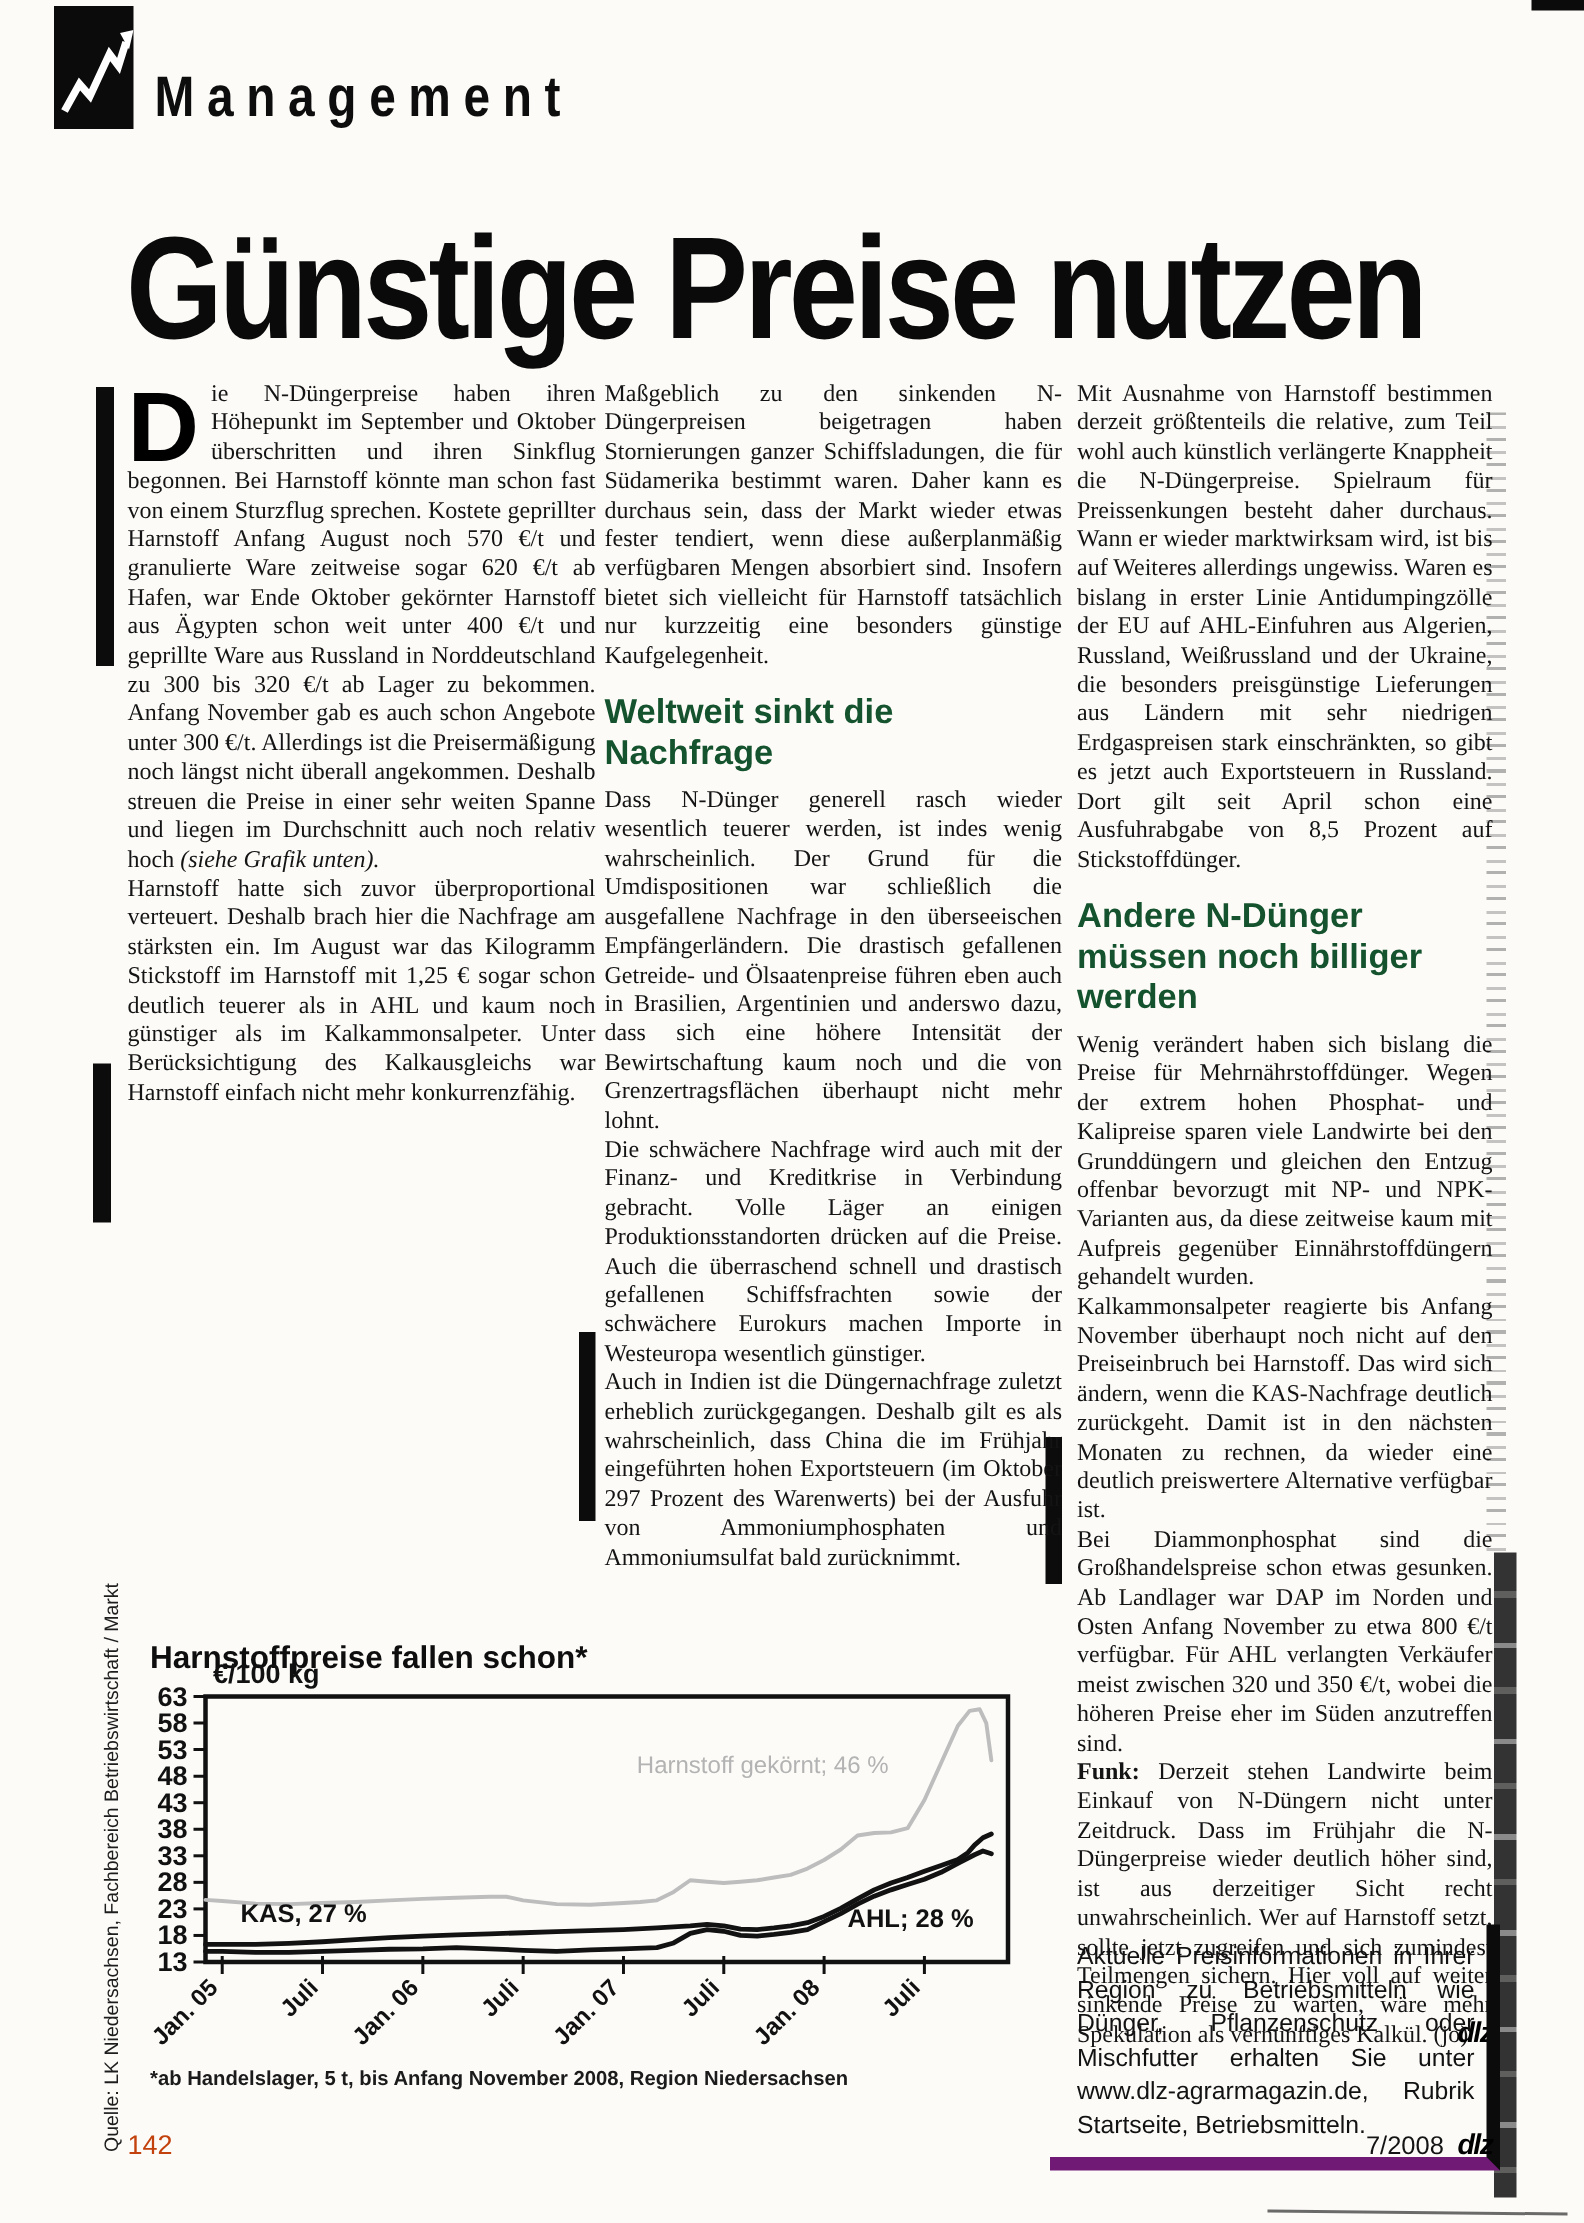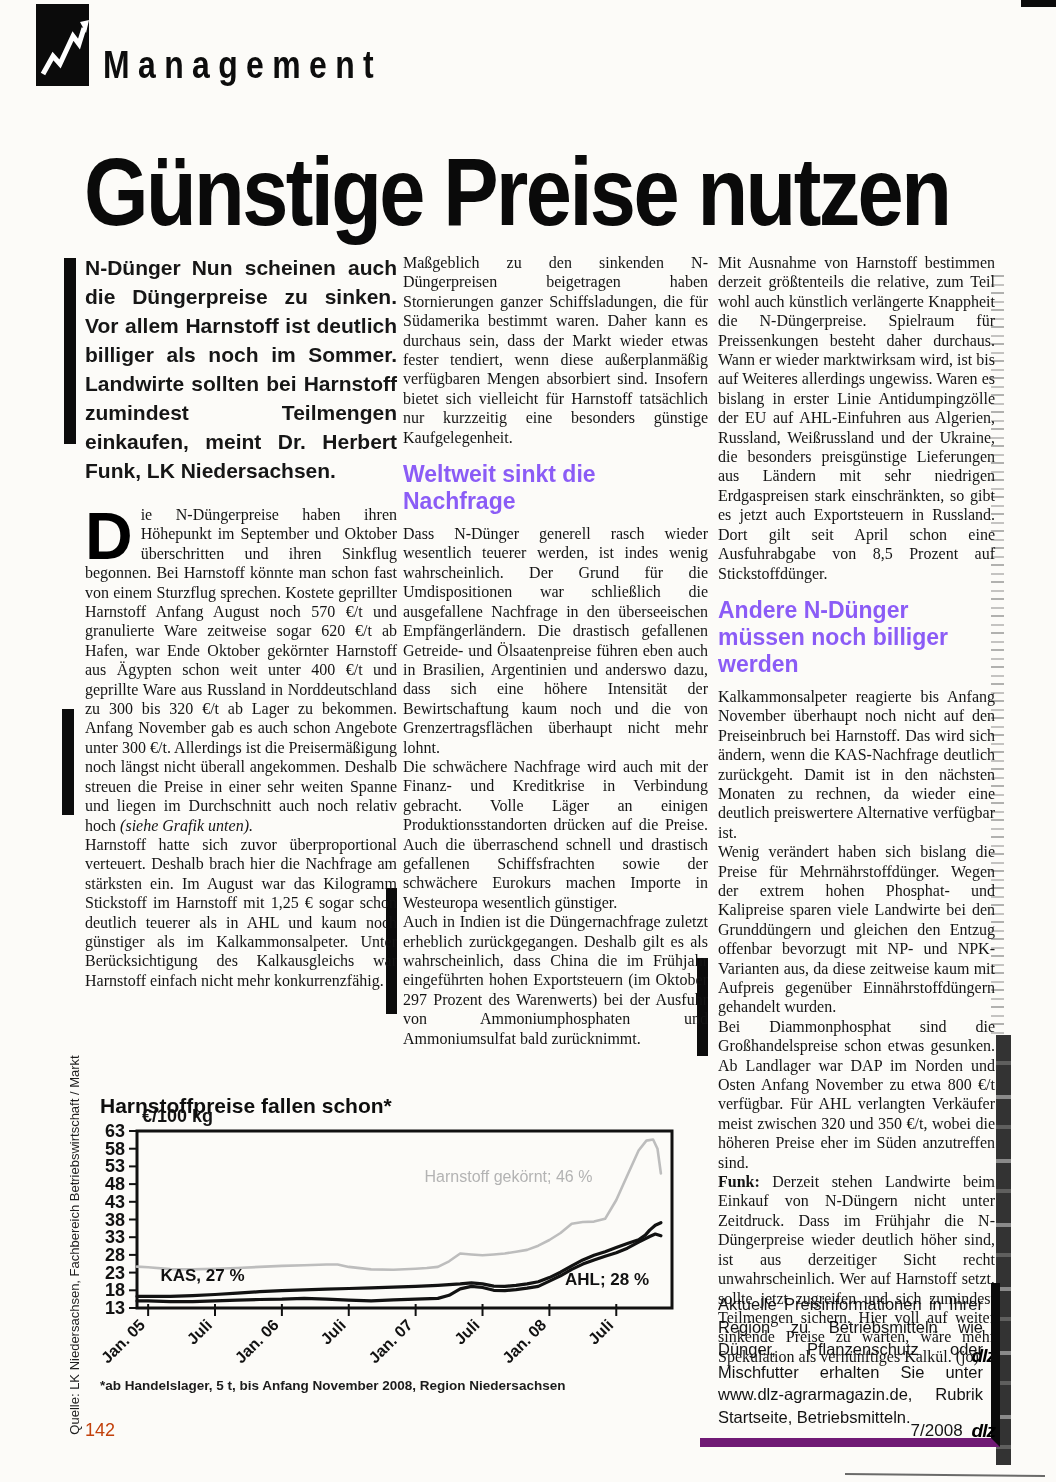--- a/index.html
+++ b/index.html
@@ -30,21 +30,21 @@
     font-size:21px;line-height:29px;font-weight:bold;color:#161616;
     height:234px;margin-bottom:18px !important;
   }
   .intro-lead{margin-right:11px;}
   .dropcap{
     float:left;font-size:66px;line-height:54px;font-weight:bold;color:#000;
     margin:4px 8px 0 0;font-family:"Liberation Sans",sans-serif;
   }
   .subhead{
     font-family:"Liberation Sans",sans-serif;font-size:23px;line-height:27px;
-    font-weight:bold;color:#8b5cf6;text-align:left;
+    font-weight:bold;color:#14532d;text-align:left;
     margin:14px 0 9px 0 !important;
   }
   .note-italic{font-style:italic;}
   .fazit-p{position:relative;}
   .fazit-lead{font-weight:bold;}
   .dlz-inline{
     position:absolute;right:0;bottom:1px;font-weight:bold;font-style:italic;
     font-family:"Liberation Sans",sans-serif;font-size:19px;letter-spacing:-1px;color:#000;
   }
   
@@ -100,42 +100,39 @@
 <div class="abs bar bar-col1"></div>
 <div class="abs bar bar-col2"></div>
 <div class="abs bar bar-col3"></div>
 
 <div class="abs corner-dash"></div>
 <div class="abs edge-strip"></div>
 <div class="abs edge-strip2"></div>
 <div class="abs bottom-line"></div>
 
 <div class="abs col col1">
-  <p class="intro">
-    <span class="intro-lead">N-Dünger</span><span>Nun scheinen auch die Düngerpreise zu sinken. Vor allem Harnstoff ist deutlich billiger als noch im Sommer. Landwirte sollten bei Harnstoff zumindest Teilmengen einkaufen, meint Dr. Herbert Funk, LK Niedersachsen.</span>
-  </p>
   <p class="serif">
     <span class="dropcap">D</span><span>ie N-Düngerpreise haben ihren Höhepunkt im September und Oktober überschritten und ihren Sinkflug begonnen. Bei Harnstoff könnte man schon fast von einem Sturzflug sprechen. Kostete geprillter Harnstoff Anfang August noch 570 €/t und granulierte Ware zeitweise sogar 620 €/t ab Hafen, war Ende Oktober gekörnter Harnstoff aus Ägypten schon weit unter 400 €/t und geprillte Ware aus Russland in Norddeutschland zu 300 bis 320 €/t ab Lager zu bekommen. Anfang November gab es auch schon Angebote unter 300 €/t. Allerdings ist die Preisermäßigung noch längst nicht überall angekommen. Deshalb streuen die Preise in einer sehr weiten Spanne und liegen im Durchschnitt auch noch relativ hoch </span><span class="note-italic">(siehe Grafik unten).</span>
   </p>
   <p class="serif">Harnstoff hatte sich zuvor überproportional verteuert. Deshalb brach hier die Nachfrage am stärksten ein. Im August war das Kilogramm Stickstoff im Harnstoff mit 1,25 € sogar schon deutlich teuerer als in AHL und kaum noch günstiger als im Kalkammonsalpeter. Unter Berücksichtigung des Kalkausgleichs war Harnstoff einfach nicht mehr konkurrenzfähig.</p>
 </div>
 
 <div class="abs col col2">
   <p class="serif">Maßgeblich zu den sinkenden N-Düngerpreisen beigetragen haben Stornierungen ganzer Schiffsladungen, die für Südamerika bestimmt waren. Daher kann es durchaus sein, dass der Markt wieder etwas fester tendiert, wenn diese außerplanmäßig verfügbaren Mengen absorbiert sind. Insofern bietet sich vielleicht für Harnstoff tatsächlich nur kurzzeitig eine besonders günstige Kaufgelegenheit.</p>
   <h2 class="subhead">Weltweit sinkt die Nachfrage</h2>
   <p class="serif">Dass N-Dünger generell rasch wieder wesentlich teuerer werden, ist indes wenig wahrscheinlich. Der Grund für die Umdispositionen war schließlich die ausgefallene Nachfrage in den überseeischen Empfängerländern. Die drastisch gefallenen Getreide- und Ölsaatenpreise führen eben auch in Brasilien, Argentinien und anderswo dazu, dass sich eine höhere Intensität der Bewirtschaftung kaum noch und die von Grenzertragsflächen überhaupt nicht mehr lohnt.</p>
   <p class="serif">Die schwächere Nachfrage wird auch mit der Finanz- und Kreditkrise in Verbindung gebracht. Volle Läger an einigen Produktionsstandorten drücken auf die Preise. Auch die überraschend schnell und drastisch gefallenen Schiffsfrachten sowie der schwächere Eurokurs machen Importe in Westeuropa wesentlich günstiger.</p>
   <p class="serif">Auch in Indien ist die Düngernachfrage zuletzt erheblich zurückgegangen. Deshalb gilt es als wahrscheinlich, dass China die im Frühjahr eingeführten hohen Exportsteuern (im Oktober 297 Prozent des Warenwerts) bei der Ausfuhr von Ammoniumphosphaten und Ammoniumsulfat bald zurücknimmt.</p>
 </div>
 
 <div class="abs col col3">
   <p class="serif">Mit Ausnahme von Harnstoff bestimmen derzeit größtenteils die relative, zum Teil wohl auch künstlich verlängerte Knappheit die N-Düngerpreise. Spielraum für Preissenkungen besteht daher durchaus. Wann er wieder marktwirksam wird, ist bis auf Weiteres allerdings ungewiss. Waren es bislang in erster Linie Antidumpingzölle der EU auf AHL-Einfuhren aus Algerien, Russland, Weißrussland und der Ukraine, die besonders preisgünstige Lieferungen aus Ländern mit sehr niedrigen Erdgaspreisen stark einschränkten, so gibt es jetzt auch Exportsteuern in Russland. Dort gilt seit April schon eine Ausfuhrabgabe von 8,5 Prozent auf Stickstoffdünger.</p>
   <h2 class="subhead">Andere N-Dünger müssen noch billiger werden</h2>
+  <p class="serif">Wenig verändert haben sich bislang die Preise für Mehrnährstoffdünger. Wegen der extrem hohen Phosphat- und Kalipreise sparen viele Landwirte bei den Grunddüngern und gleichen den Entzug offenbar bevorzugt mit NP- und NPK-Varianten aus, da diese zeitweise kaum mit Aufpreis gegenüber Einnährstoffdüngern gehandelt wurden.</p>
   <p class="serif">Kalkammonsalpeter reagierte bis Anfang November überhaupt noch nicht auf den Preiseinbruch bei Harnstoff. Das wird sich ändern, wenn die KAS-Nachfrage deutlich zurückgeht. Damit ist in den nächsten Monaten zu rechnen, da wieder eine deutlich preiswertere Alternative verfügbar ist.</p>
-  <p class="serif">Wenig verändert haben sich bislang die Preise für Mehrnährstoffdünger. Wegen der extrem hohen Phosphat- und Kalipreise sparen viele Landwirte bei den Grunddüngern und gleichen den Entzug offenbar bevorzugt mit NP- und NPK-Varianten aus, da diese zeitweise kaum mit Aufpreis gegenüber Einnährstoffdüngern gehandelt wurden.</p>
   <p class="serif">Bei Diammonphosphat sind die Großhandelspreise schon etwas gesunken. Ab Landlager war DAP im Norden und Osten Anfang November zu etwa 800 €/t verfügbar. Für AHL verlangten Verkäufer meist zwischen 320 und 350 €/t, wobei die höheren Preise eher im Süden anzutreffen sind.</p>
   <p class="serif fazit-p">
     <span class="fazit-lead">Funk:</span>
     <span>Derzeit stehen Landwirte beim Einkauf von N-Düngern nicht unter Zeitdruck. Dass im Frühjahr die N-Düngerpreise wieder deutlich höher sind, ist aus derzeitiger Sicht recht unwahrscheinlich. Wer auf Harnstoff setzt, sollte jetzt zugreifen und sich zumindest Teilmengen sichern. Hier voll auf weiter sinkende Preise zu warten, wäre mehr Spekulation als vernünftiges Kalkül. (jo)</span>
     <span class="dlz-inline">dlz</span>
   </p>
 </div>
 
 <div class="abs chart-title">Harnstoffpreise fallen schon*</div>
 <svg id="chart-svg" class="abs chart-svg" width="600" height="295" viewBox="0 0 600 295">

